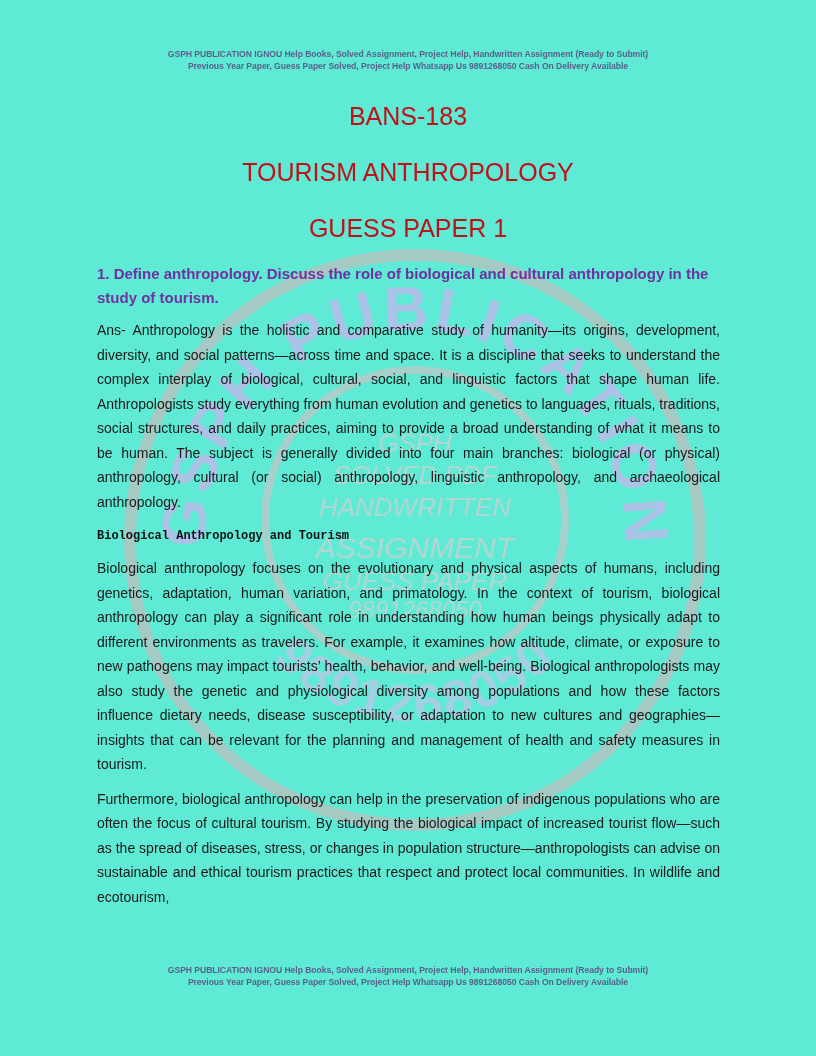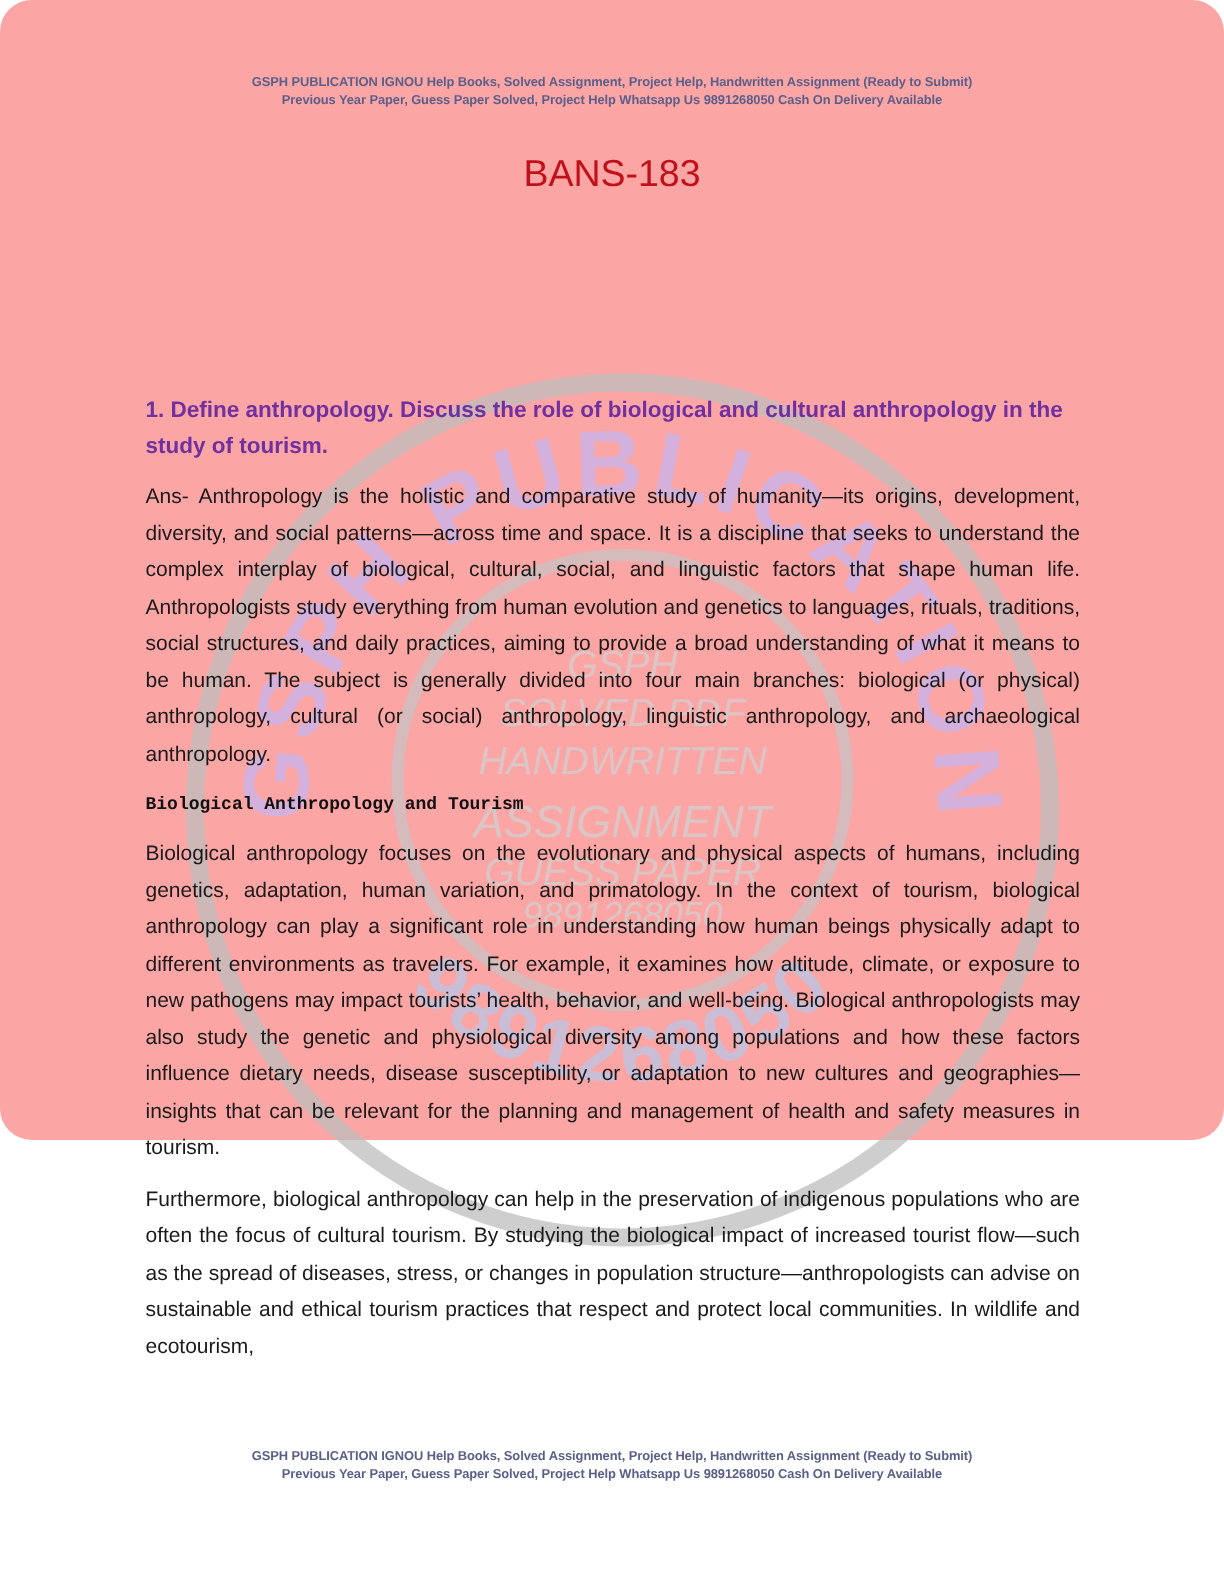--- a/index.html
+++ b/index.html
@@ -1,17 +1,17 @@
 <!DOCTYPE html>
 <html><head>
 <meta charset="utf-8">
 <style>
   html, body { margin: 0; padding: 0; background: #ffffff; }
   body { width: 816px; height: 1056px; position: relative; overflow: hidden; font-family: "Liberation Sans", sans-serif; }
-  .page { position: absolute; left: 0; top: 0; width: 816px; height: 760px; background: #fca5a5; border-radius: 21px; }
+  .page { position: absolute; left: 0; top: 0; width: 816px; height: 1056px; background: #5eead4; }
   .hdr { position: absolute; left: 0; width: 816px; text-align: center; font-family: "Liberation Sans", sans-serif; font-weight: bold; font-size: 8.6px; line-height: 12px; color: #5a5f8a; letter-spacing: -0.05px; }
   .hdr.top { top: 48px; }
   .hdr.bottom { top: 964px; }
   .title { position: absolute; left: 0; width: 816px; text-align: center; font-family: "Liberation Sans", sans-serif; font-weight: normal; color: #c0101a; font-size: 25px; line-height: 30px; }
   .t1 { top: 101px; }
   .t2 { top: 157px; }
   .t3 { top: 213px; }
   .content { position: absolute; left: 97px; top: 262px; width: 623px; z-index: 2; }
   .question { color: #7030a0; font-weight: bold; font-size: 15px; line-height: 24px; margin: 0 0 8px 0; font-family: "Liberation Sans", sans-serif; }
   .para { color: #1a1a1a; font-size: 14px; line-height: 24.5px; text-align: justify; margin: 0 0 10px 0; font-family: "Liberation Sans", sans-serif; }
@@ -22,20 +22,22 @@
 <body>
 
 <div class="page">
 
   <div class="hdr top">
     <div>GSPH PUBLICATION IGNOU Help Books, Solved Assignment, Project Help, Handwritten Assignment (Ready to Submit)</div>
     <div>Previous Year Paper, Guess Paper Solved, Project Help Whatsapp Us 9891268050 Cash On Delivery Available</div>
   </div>
 
   <div class="title t1">BANS-183</div>
+  <div class="title t2">TOURISM ANTHROPOLOGY</div>
+  <div class="title t3">GUESS PAPER 1</div>
 
   <svg class="watermark" viewBox="0 0 640 600" xmlns="http://www.w3.org/2000/svg">
     <defs>
       <path id="arcTop" d="M 110 300 A 210 210 0 0 1 530 300" fill="none"></path>
       <path id="arcBottom" d="M 130 330 A 195 195 0 0 0 510 330" fill="none"></path>
     </defs>
     <circle cx="320" cy="300" r="285" fill="none" stroke="#bdbdbd" stroke-width="12" opacity="0.75"></circle>
     <circle cx="320" cy="280" r="150" fill="none" stroke="#c4c4c4" stroke-width="8" opacity="0.7"></circle>
     <text fill="#c7b6ef" opacity="0.75" font-family="Liberation Sans, sans-serif" font-weight="bold" font-size="62" letter-spacing="4">
       <textPath href="#arcTop" startOffset="50%" text-anchor="middle">GSPH PUBLICATION</textPath>

